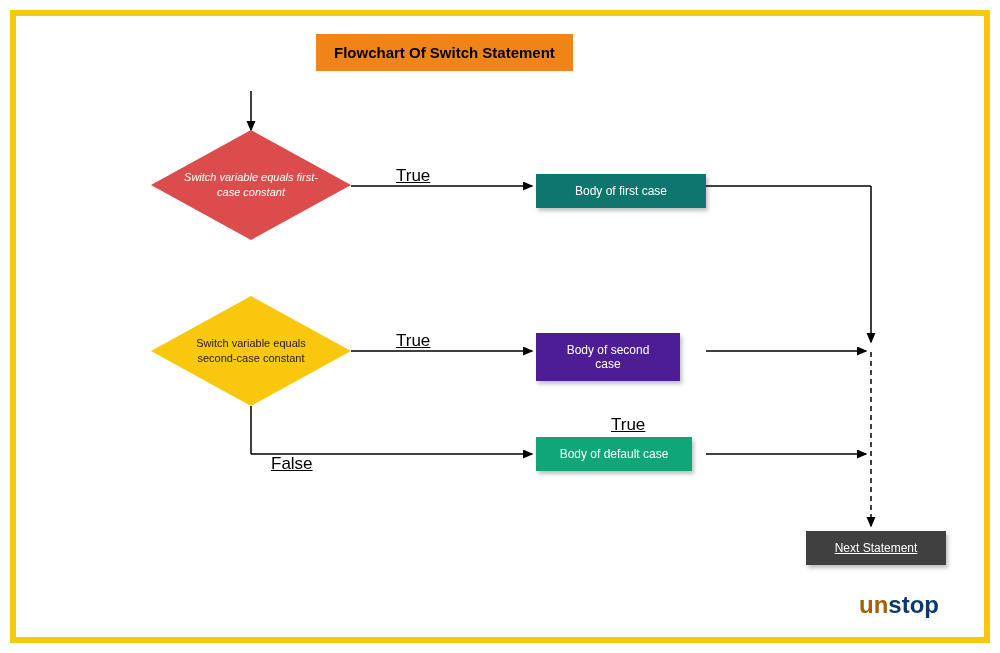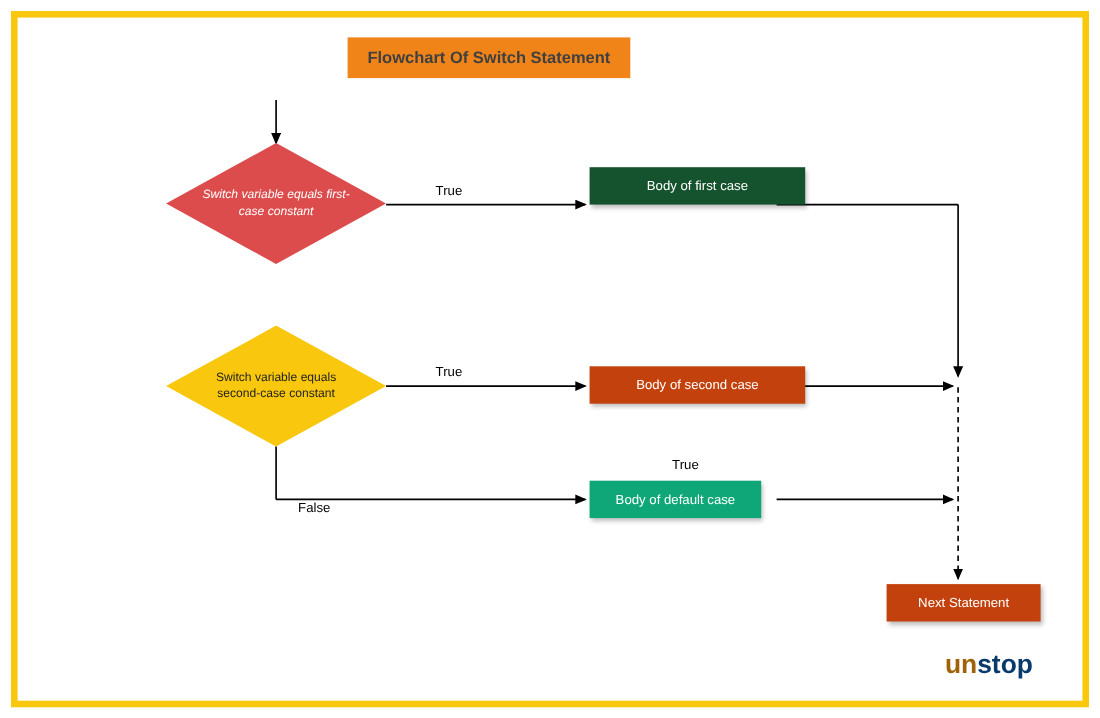--- a/index.html
+++ b/index.html
@@ -13,21 +13,21 @@
       width: 980px;
       height: 633px;
       position: relative;
       background: #fff;
     }
     .title-box {
       position: absolute;
       top: 18px;
       left: 300px;
       background: #F08419;
-      color: #404040;
+      color: #000000;
       font-size: 15px;
       font-weight: 600;
       padding: 10px 18px;
     }
     .diamond {
       position: absolute;
       width: 200px;
       height: 110px;
       display: flex;
       align-items: center;
@@ -52,28 +52,29 @@
     .diamond-yellow { top: 280px; left: 135px; align-items: center; }
     .diamond-yellow span { color: #222; }
     .rect {
       position: absolute;
       padding: 10px 18px;
       font-size: 12px;
       color: #fff;
       box-shadow: 2px 3px 4px rgba(0,0,0,0.25);
       text-align: center;
     }
-    .rect-blue { top: 136px; left: 520px; background: #14532d; width: 196px; }
-    .rect-pink { top: 317px; left: 520px; background: #c2410c; width: 196px; }
+    .rect-blue { top: 158px; left: 520px; background: #0f766e; width: 170px; }
+    .rect-pink { top: 317px; left: 520px; background: #4c1d95; width: 144px; }
     .rect-green { top: 421px; left: 520px; background: #0FA777; width: 156px; }
-    .rect-purple { top: 515px; left: 790px; background: #c2410c; width: 140px; }
+    .rect-purple { top: 515px; left: 790px; background: #404040; width: 140px; text-decoration: underline; }
     .label {
       position: absolute;
-      font-size: 12px;
+      font-size: 17px;
       color: #000;
+      text-decoration: underline;
     }
     .label-true1 { top: 150px; left: 380px; }
     .label-true2 { top: 315px; left: 380px; }
     .label-true3 { top: 399px; left: 595px; }
     .label-false { top: 438px; left: 255px; }
     .logo {
       position: absolute;
       bottom: 18px;
       right: 45px;
       font-size: 24px;

